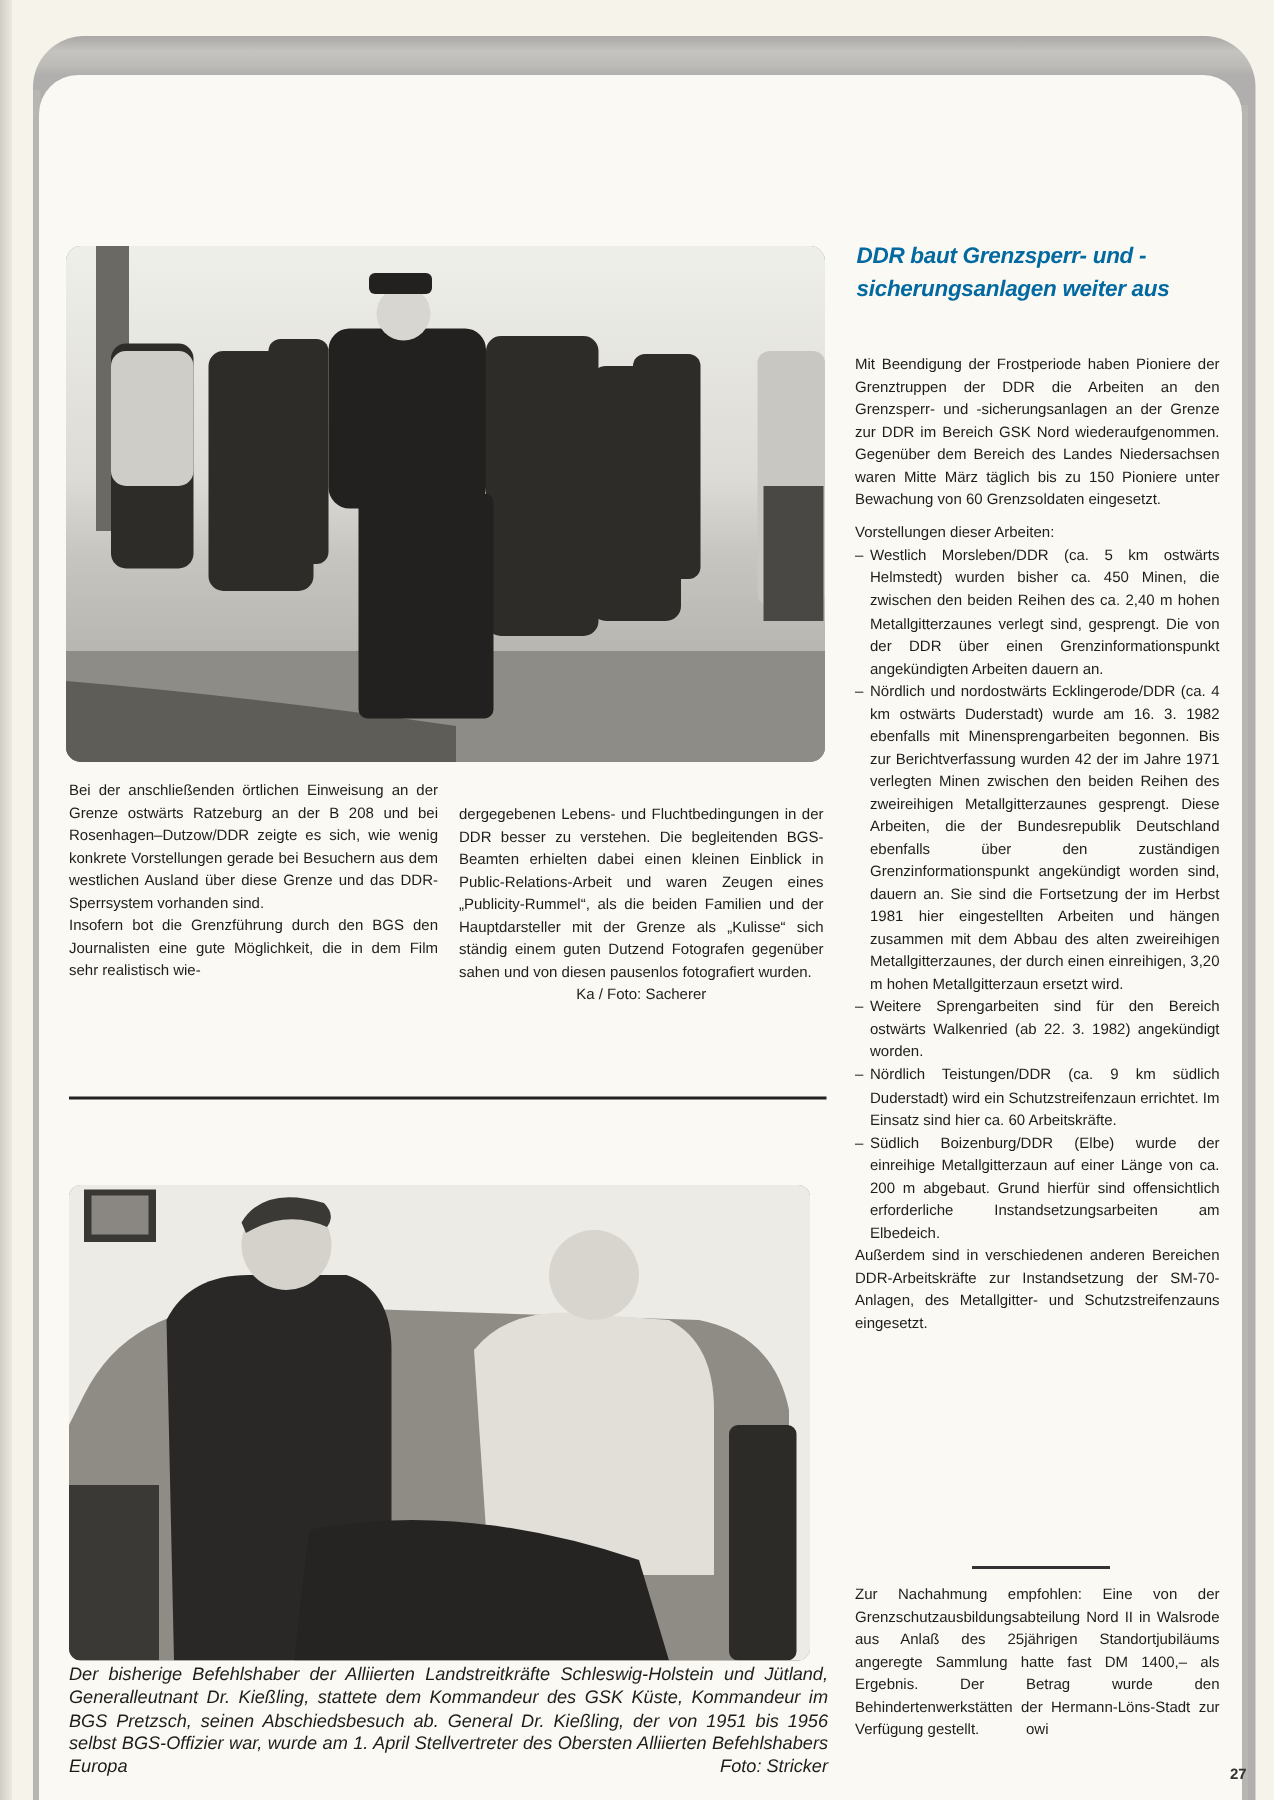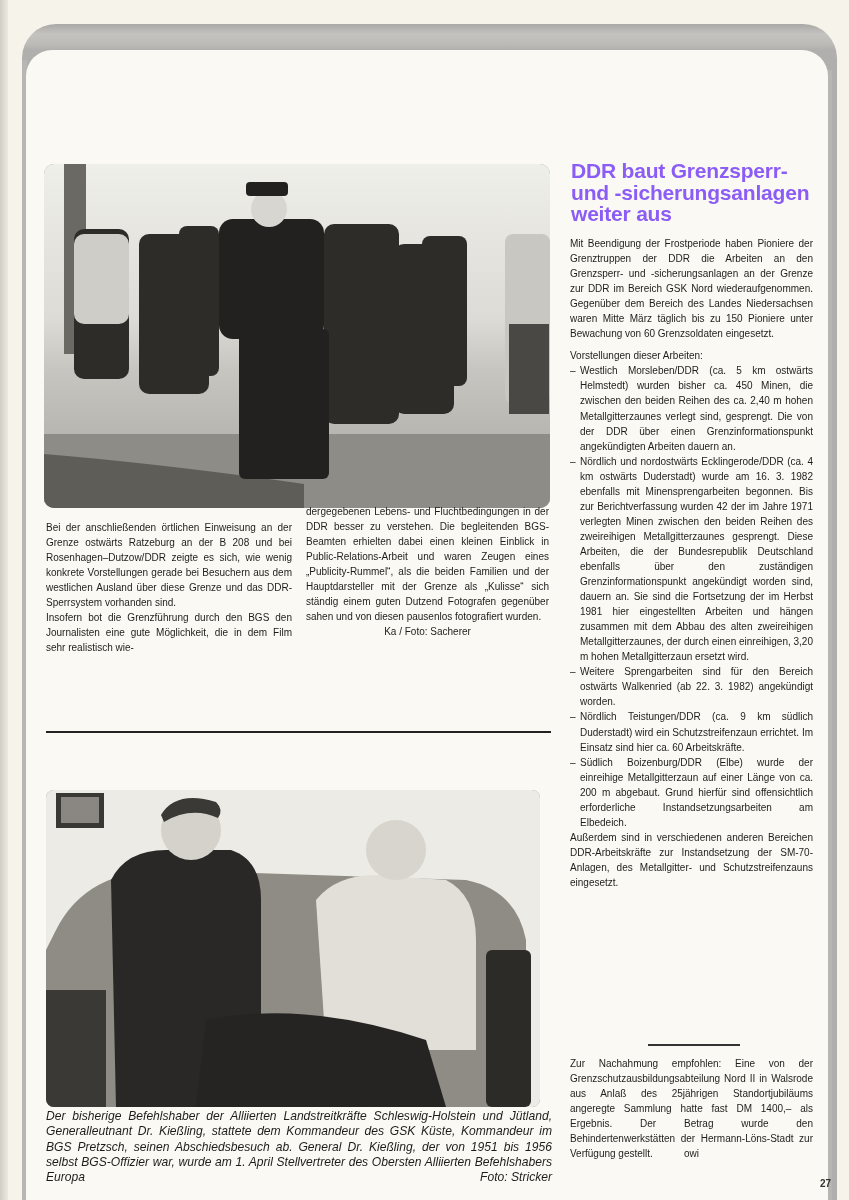--- a/index.html
+++ b/index.html
@@ -38,32 +38,32 @@
   .photo svg { display: block; width: 100%; height: 100%; }
   #photo-top { left: 44px; top: 164px; width: 506px; height: 344px; }
   #photo-bottom { left: 46px; top: 790px; width: 494px; height: 317px; border-radius: 8px; }
 
   .col-text {
     position: absolute; font-size: 10px; line-height: 15.05px;
     text-align: justify; color: #1f1d1b;
   }
   .col-text p { margin: 0; }
   #col1 { left: 46px; top: 520px; width: 246px; }
-  #col2 { left: 306px; top: 504px; width: 243px; }
+  #col2 { left: 306px; top: 536px; width: 243px; }
   .credit { text-align: center; }
 
   .rule-h { position: absolute; background: #222; }
   #rule-mid { left: 46px; top: 731px; width: 505px; height: 2px; }
   #rule-short { left: 648px; top: 1044px; width: 92px; height: 1.5px; background:#333; }
   #rule-photo-top { left: 205px; top: 791px; width: 178px; height: 1px; background:#777; }
 
   #headline {
     position: absolute; left: 571px; top: 160px; width: 260px;
-    font-family: "Liberation Sans", sans-serif; font-weight: bold; 
-    font-size: 21px; line-height: 21.5px; color: #8b5cf6; letter-spacing: -0.2px;
+    font-family: "Liberation Sans", sans-serif; font-weight: bold; font-style: italic;
+    font-size: 15px; line-height: 21.5px; color: #0369a1; letter-spacing: -0.2px;
   }
   #col3 { left: 570px; top: 236px; width: 243px; }
   #col3 .gap { height: 7px; }
   .dash-list { list-style: none; margin: 0; padding: 0; }
   .dash-list li { position: relative; padding-left: 10px; }
   .dash-list li::before { content: "–"; position: absolute; left: 0; top: 0; }
 
   #col3b { left: 570px; top: 1056px; width: 243px; }
 
   #caption {

